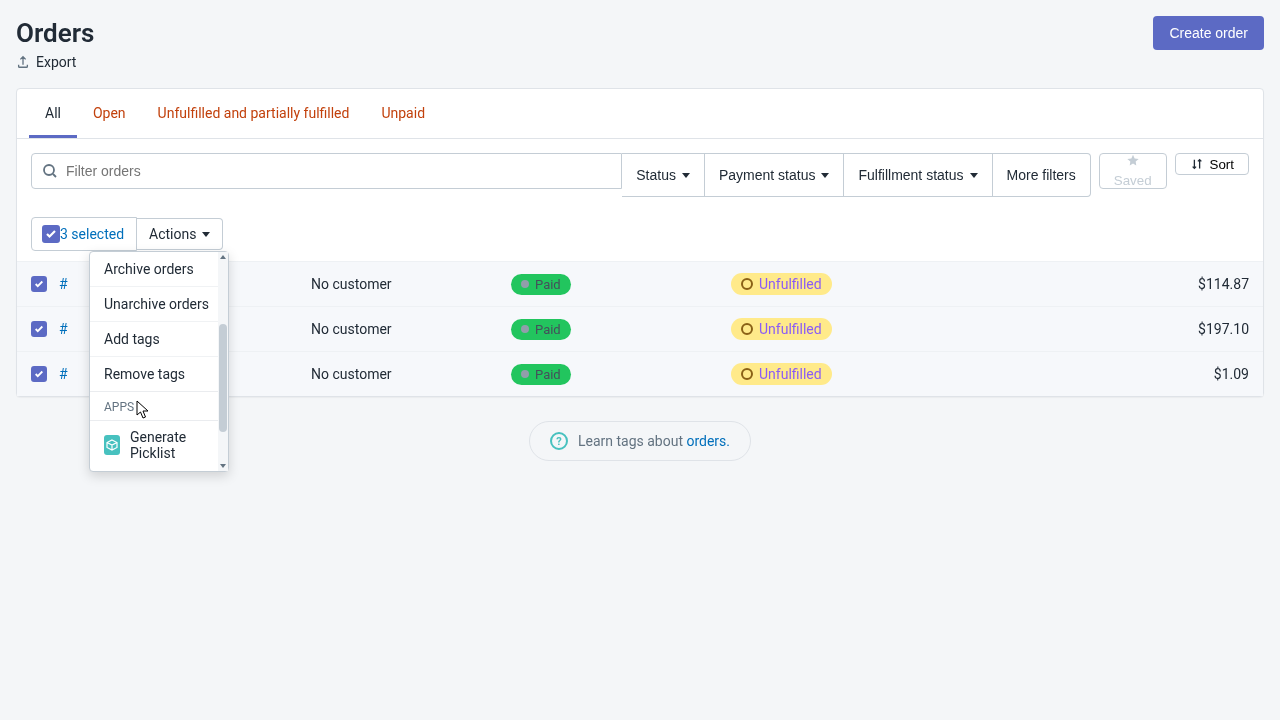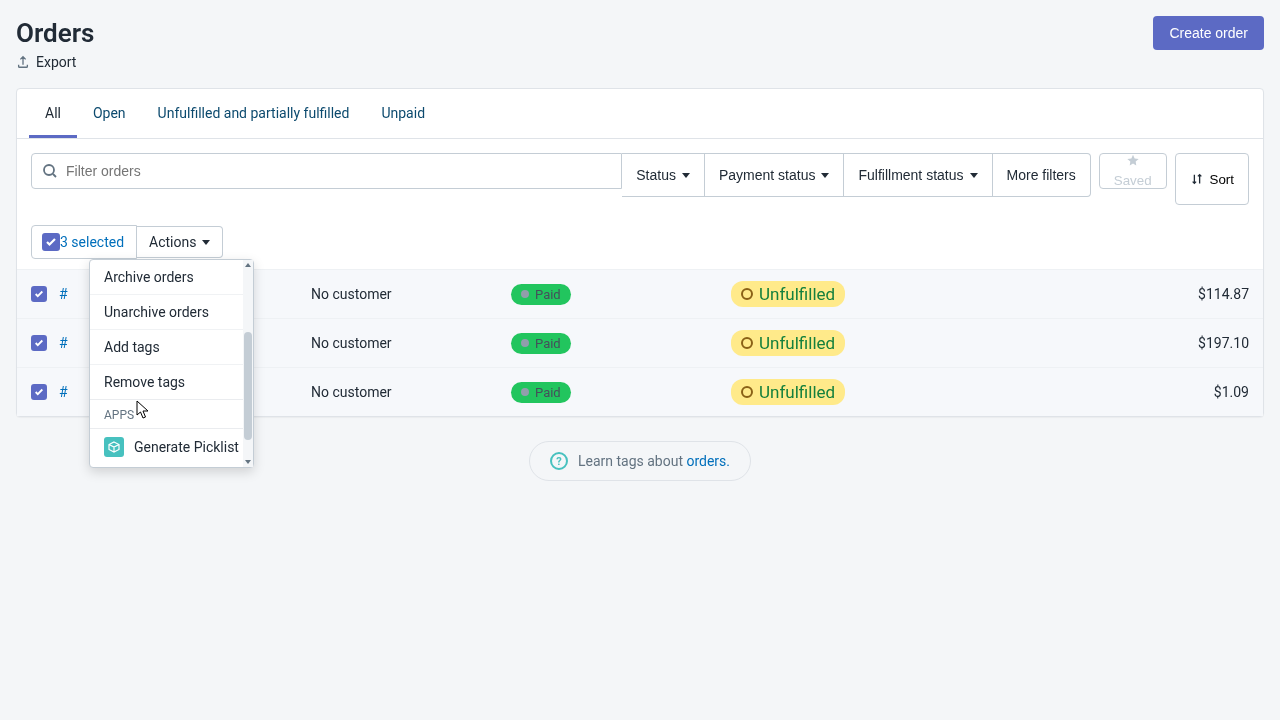--- a/index.html
+++ b/index.html
@@ -33,21 +33,21 @@
 .export-icon { width: 14px; height: 14px; }
 
 .card {
   background: #fff;
   border-radius: 4px;
   border: 1px solid #dfe3e8;
   box-shadow: 0 1px 1px rgba(0,0,0,0.04);
 }
 
 .tabs { display: flex; border-bottom: 1px solid #dfe3e8; padding: 0 12px; }
-.tab { padding: 16px 16px 14px; color: #0c4a6e; cursor: pointer; border-bottom: 3px solid transparent; }
+.tab { padding: 16px 16px 14px; color: #c2410c; cursor: pointer; border-bottom: 3px solid transparent; }
 .tab.active { color: #212b36; border-bottom-color: #5c6ac4; }
 
 .filter-bar { display: flex; align-items: stretch; padding: 14px 14px 10px; gap: 0; }
 .search-wrap {
   flex: 1;
   display: flex;
   align-items: center;
   border: 1px solid #c4cdd5;
   border-radius: 4px 0 0 4px;
   padding: 0 10px;
@@ -88,21 +88,21 @@
   gap: 6px;
   color: #c4cdd5;
   cursor: default;
   flex-direction: column;
 }
 .sort-btn {
   margin-left: 8px;
   border: 1px solid #c4cdd5;
   background: #fff;
   border-radius: 4px;
-  height: 52px;
+  height: 22px;
   padding: 0 14px;
   display: flex;
   align-items: center;
   gap: 6px;
   cursor: pointer;
 }
 .caret { width: 0; height: 0; border-left: 4px solid transparent; border-right: 4px solid transparent; border-top: 5px solid #212b36; }
 
 .bulk-bar { display: flex; align-items: center; padding: 10px 14px; gap: 0; position: relative; }
 .bulk-check {
@@ -132,21 +132,21 @@
   display: flex;
   align-items: center;
   gap: 6px;
   cursor: pointer;
 }
 
 .dropdown {
   position: absolute;
   top: 44px;
   left: 72px;
-  width: 165px;
+  width: 140px;
   background: #fff;
   border: 1px solid #c4cdd5;
   border-radius: 4px;
   box-shadow: 0 4px 12px rgba(0,0,0,0.15);
   z-index: 20;
 }
 .dropdown-scroll {
   position: absolute;
   right: 0;
   top: 0;
@@ -230,24 +230,24 @@
   content: "";
   width: 8px; height: 8px;
   background: #919eab;
   border-radius: 50%;
 }
 .badge-unfulfilled {
   display: inline-flex;
   align-items: center;
   gap: 6px;
   background: #ffea8a;
-  color: #15803d;
+  color: #8b5cf6;
   padding: 3px 10px;
   border-radius: 12px;
-  font-size: 17px;
+  font-size: 14px;
 }
 .badge-unfulfilled::before {
   content: "";
   width: 8px; height: 8px;
   border: 2px solid #8a6116;
   border-radius: 50%;
 }
 
 .learn-more {
   margin: 24px auto;

